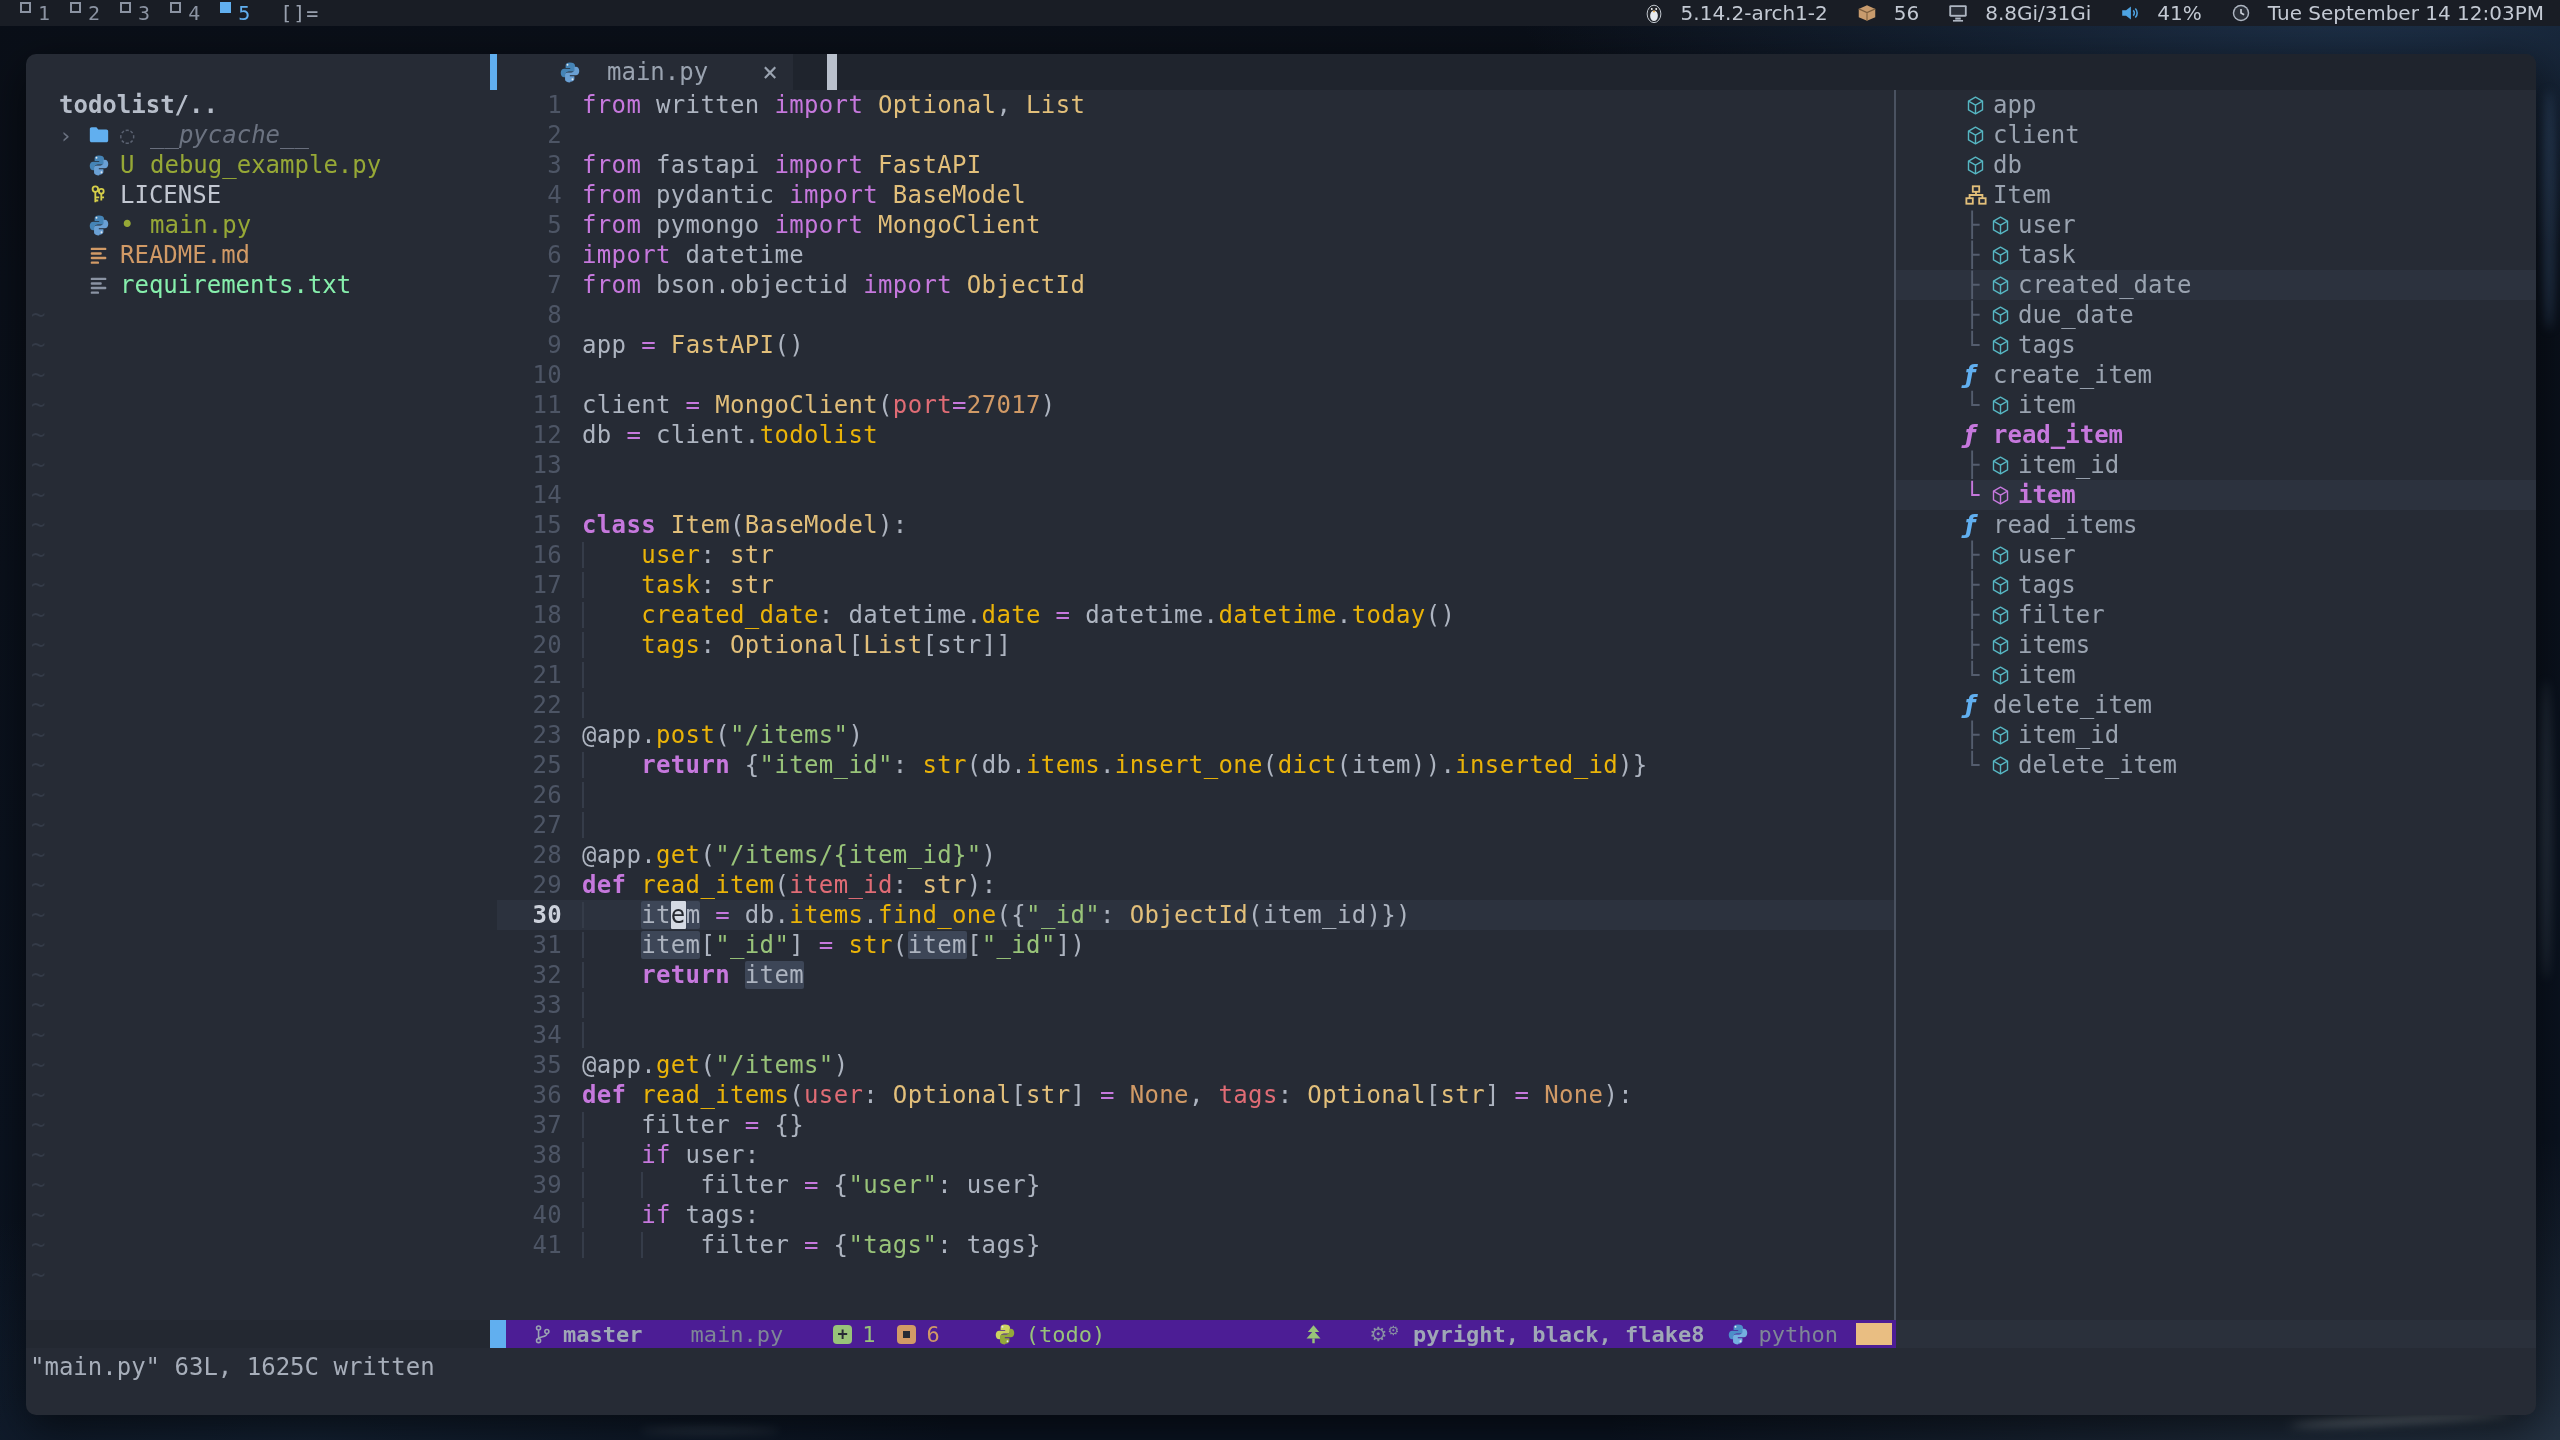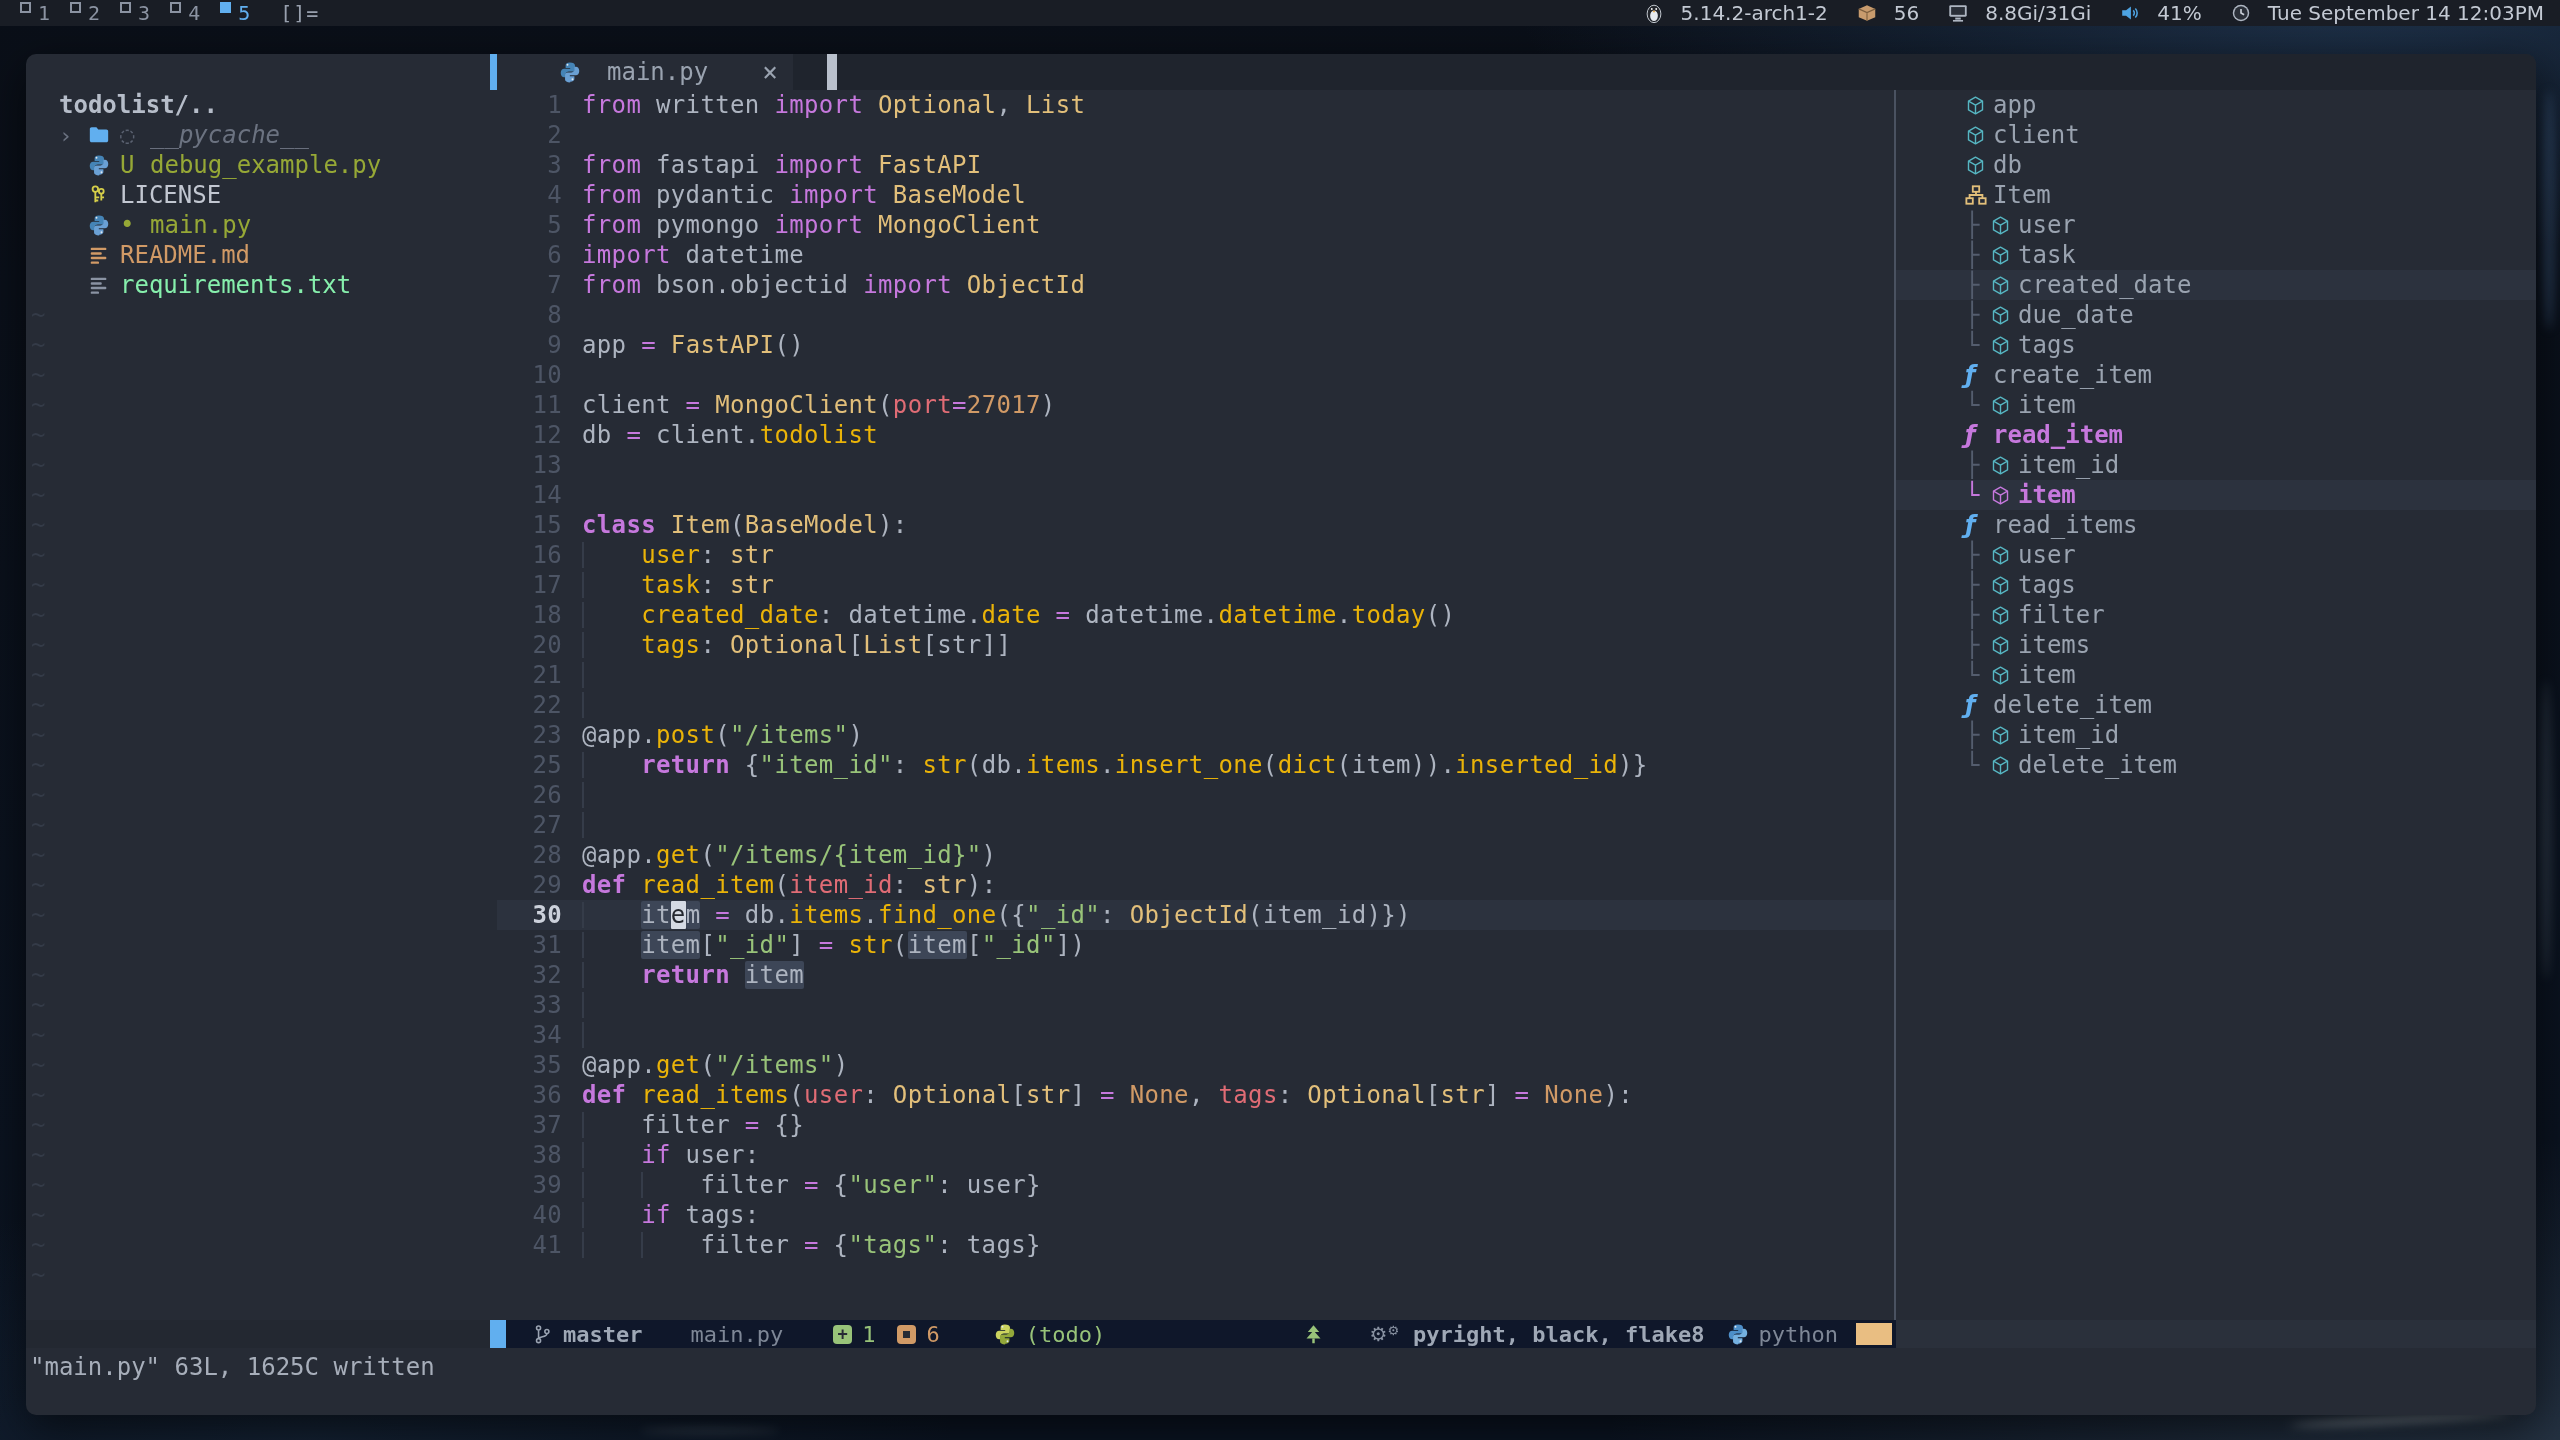--- a/index.html
+++ b/index.html
@@ -87,21 +87,21 @@
   .oconn{width:25px;flex:none;color:#545d6e;font-size:24px}
   .oconn.m{color:#c678dd}
   .oicon{width:28px;flex:none;display:flex;align-items:center}
   .olabel.hl{color:#c678dd;font-weight:bold}
   .ofunc{font-style:italic;font-weight:bold;font-size:24px;color:#61afef}
   .ofunc.m{color:#c678dd}
 
   
   #statusband{position:absolute;left:0;right:0;top:1266px;height:28px;background:#2a303b}
   #statusband-tree{position:absolute;left:0;top:1266px;width:464px;height:28px;background:#232831}
-  #statusline{position:absolute;left:464px;top:1266px;width:1406px;height:28px;background:#0f172a;
+  #statusline{position:absolute;left:464px;top:1266px;width:1406px;height:28px;background:#4c1d95;
     display:flex;align-items:center;font-family:"DejaVu Sans Mono",monospace;font-size:22px}
   #mode-block{width:16px;height:28px;background:#61afef;flex:none}
   .sl-strong{color:#9fa8b6;font-weight:bold}
   .sl-dim{color:#7e8796}
   .gicon{width:19px;height:19px;border-radius:4px;display:flex;align-items:center;justify-content:center;
     font-size:17px;font-weight:bold;color:#262b35}
   #git-add-icon{background:#98c379}
   #git-chg-icon{background:#d19a66}
   #git-chg-icon .innersq{width:7px;height:7px;background:#262b35}
   .sl-green{color:#98c379}

